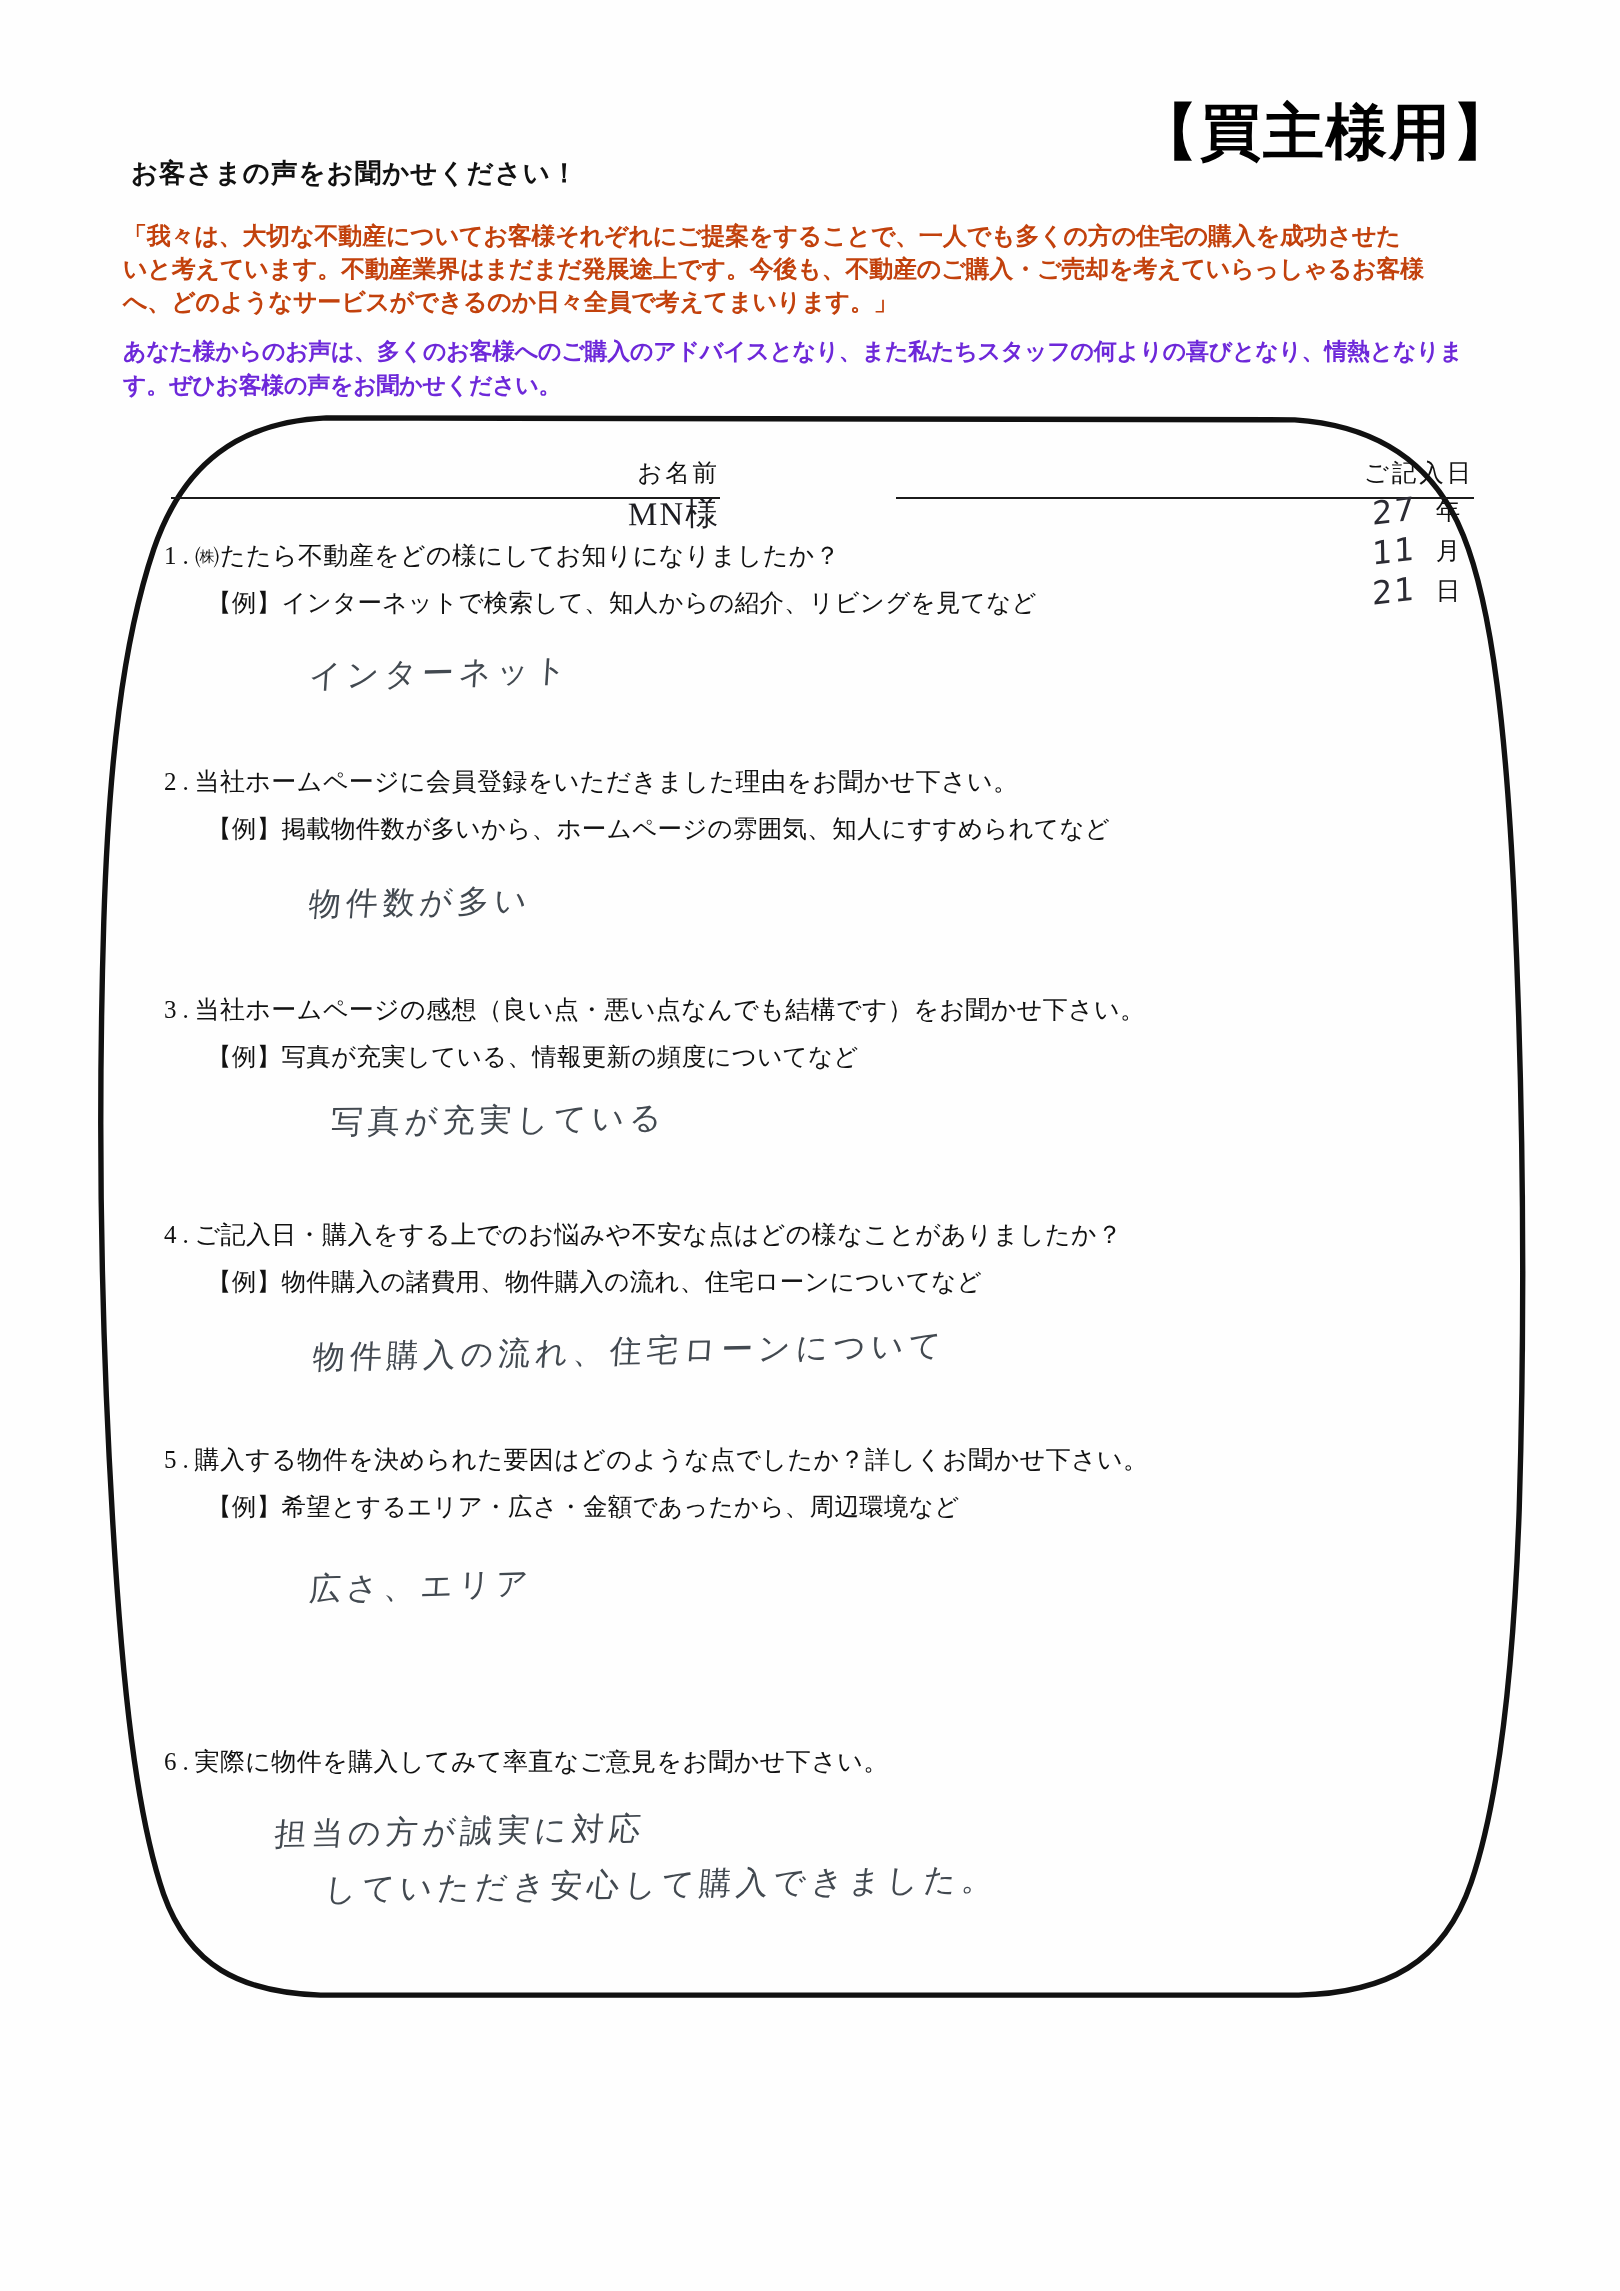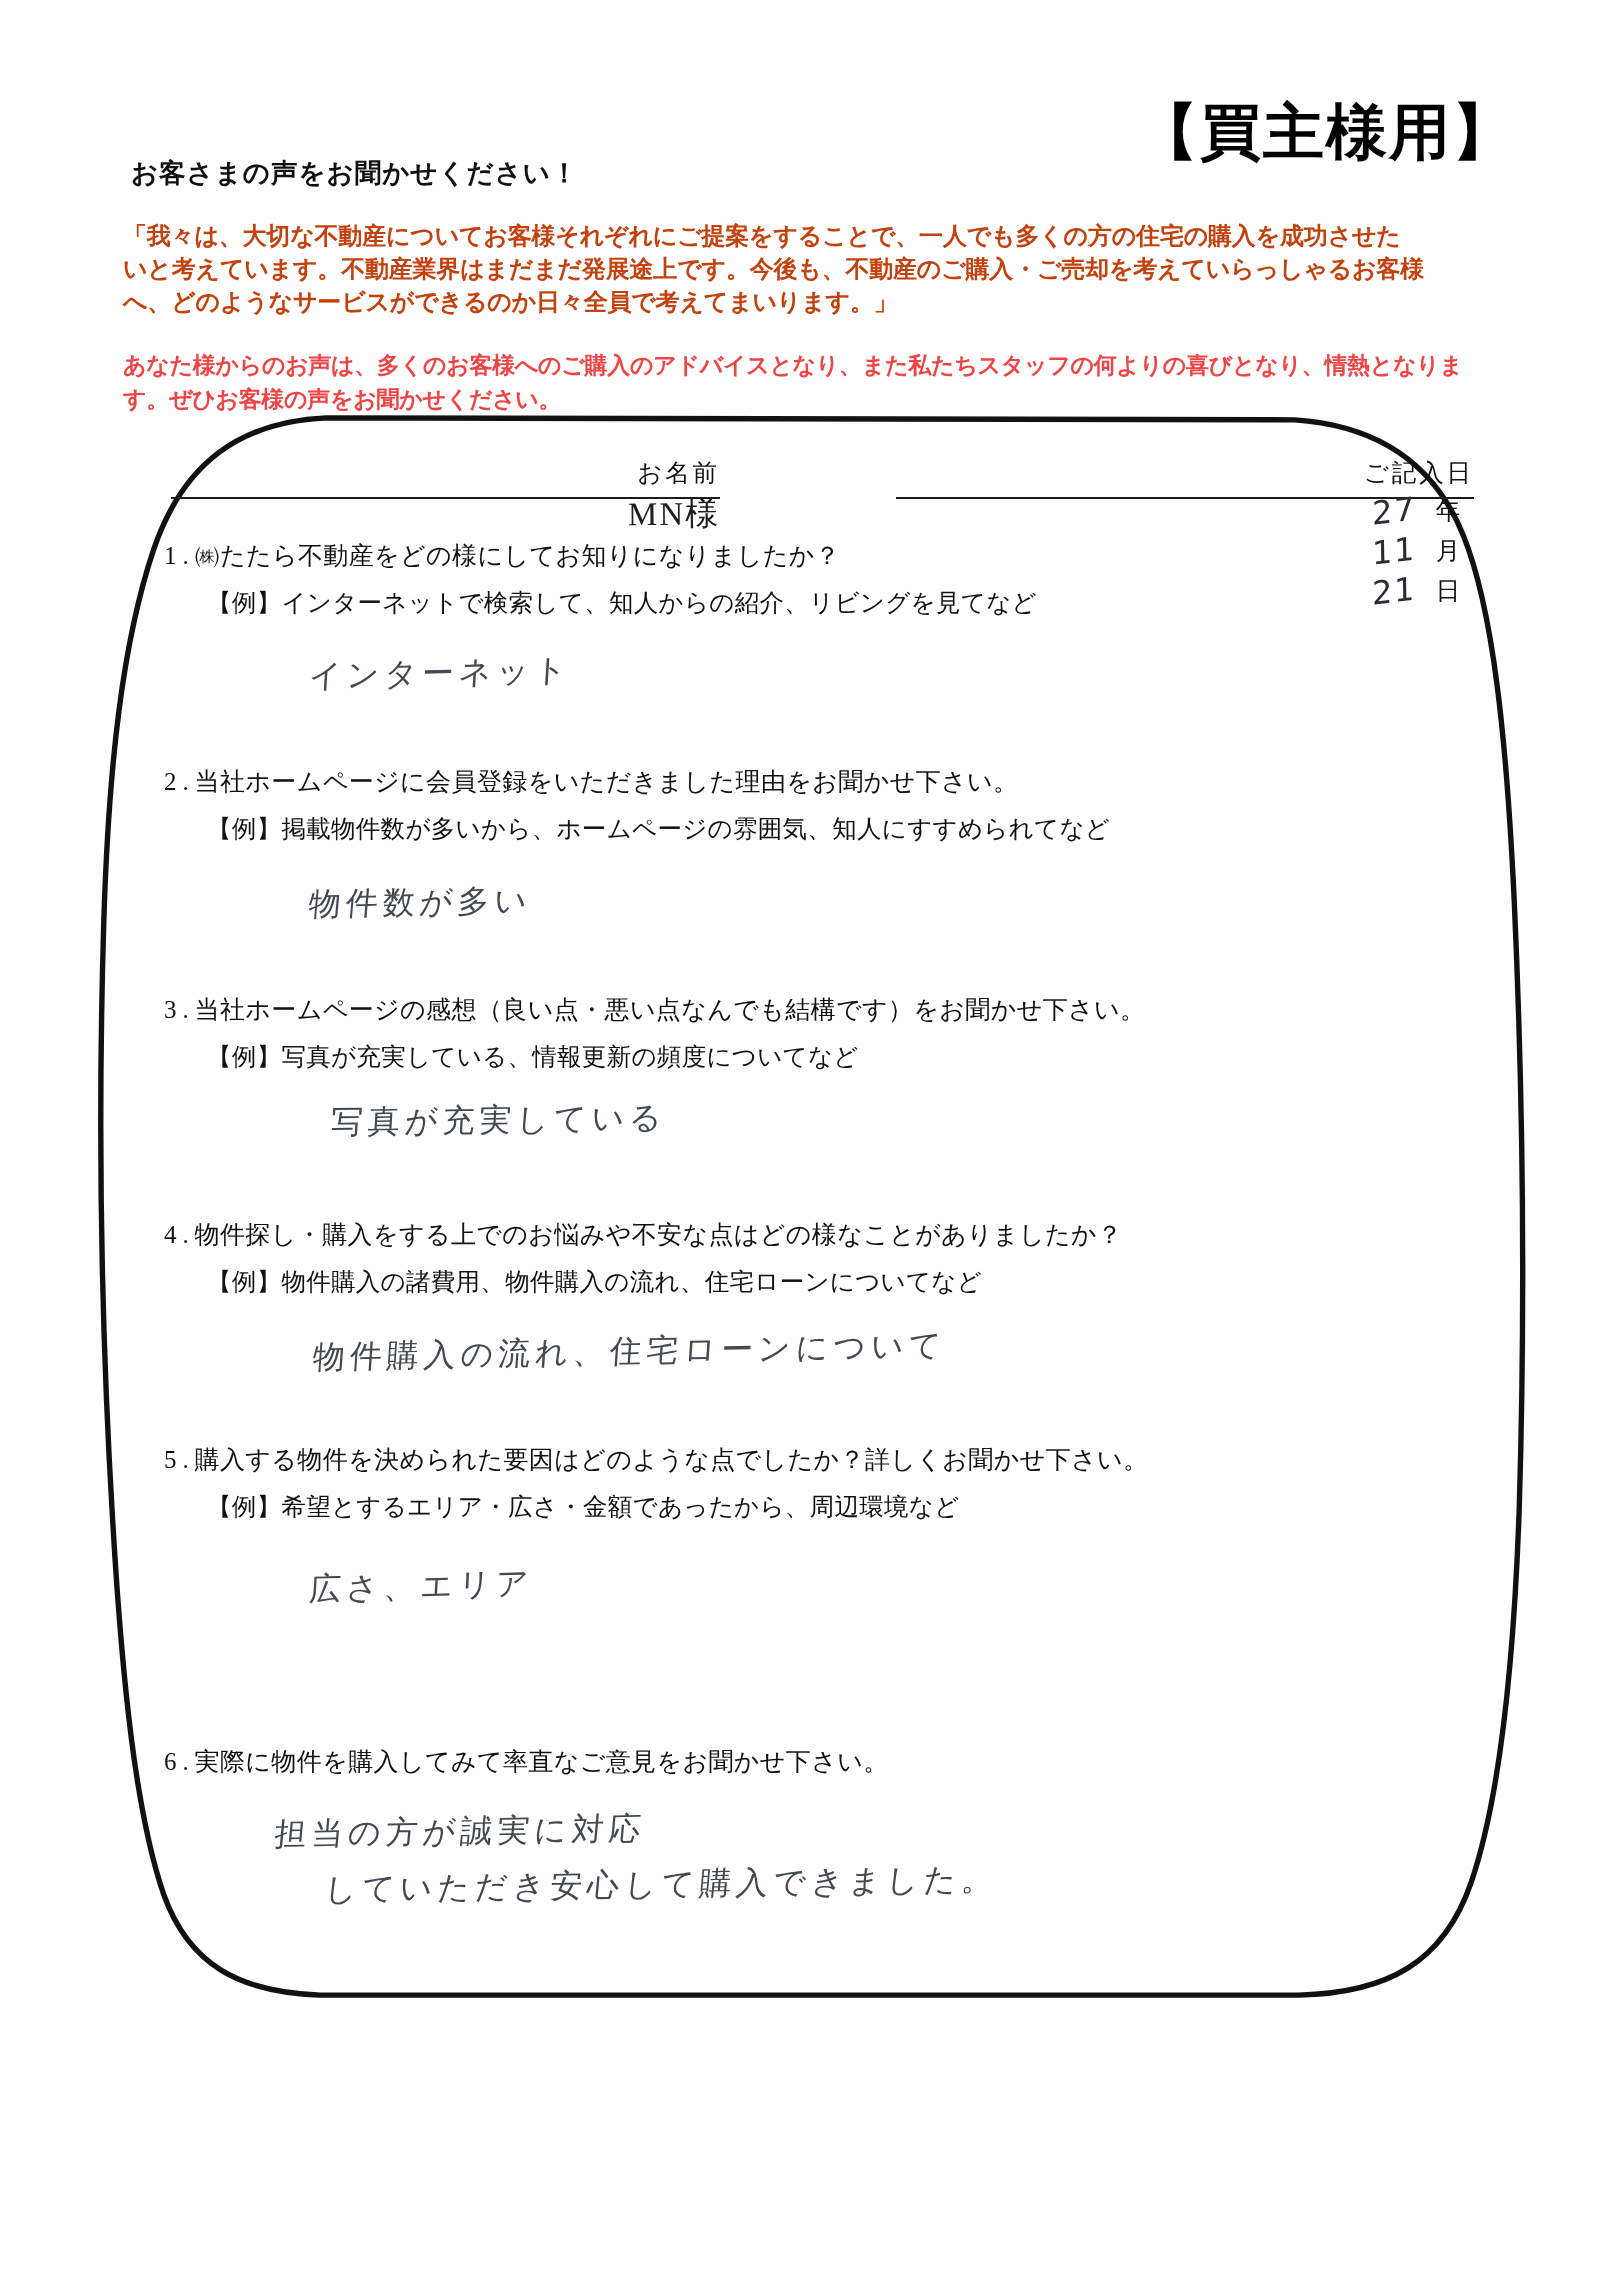--- a/index.html
+++ b/index.html
@@ -64,22 +64,22 @@
     color: #c2410c;
     font-family: "DejaVu Sans", "Liberation Sans", sans-serif;
     font-size: 24px;
     font-weight: 700;
     line-height: 1.38;
     letter-spacing: -0.2px;
   }
   .mission-line { display: block; white-space: nowrap; }
 
   .closing {
-    margin-top: 30px;
-    color: #ef4444;
+    margin-top: 16px;
+    color: #6d28d9;
     font-family: "DejaVu Sans", "Liberation Sans", sans-serif;
     font-size: 23px;
     font-weight: 600;
     line-height: 1.45;
     letter-spacing: -0.3px;
   }
   .closing-line { display: block; white-space: nowrap; }
 
   
   .form-frame {
@@ -304,21 +304,21 @@
         <span class="q-num">3.</span><span>当社ホームページの感想（良い点・悪い点なんでも結構です）をお聞かせ下さい。</span>
       </div>
       <div class="q-example">【例】写真が充実している、情報更新の頻度についてなど</div>
       <div class="answer ink3 a3">
         <span class="answer-line">写真が充実している</span>
       </div>
     </div>
 
     <div class="q" style="top:806px">
       <div class="q-title">
-        <span class="q-num">4.</span><span>物件探し・購入をする上でのお悩みや不安な点はどの様なことがありましたか？</span>
+        <span class="q-num">4.</span><span>ご記入日・購入をする上でのお悩みや不安な点はどの様なことがありましたか？</span>
       </div>
       <div class="q-example">【例】物件購入の諸費用、物件購入の流れ、住宅ローンについてなど</div>
       <div class="answer ink4 a4">
         <span class="answer-line">物件購入の流れ、住宅ローンについて</span>
       </div>
     </div>
 
     <div class="q" style="top:1031px">
       <div class="q-title">
         <span class="q-num">5.</span><span>購入する物件を決められた要因はどのような点でしたか？詳しくお聞かせ下さい。</span>

